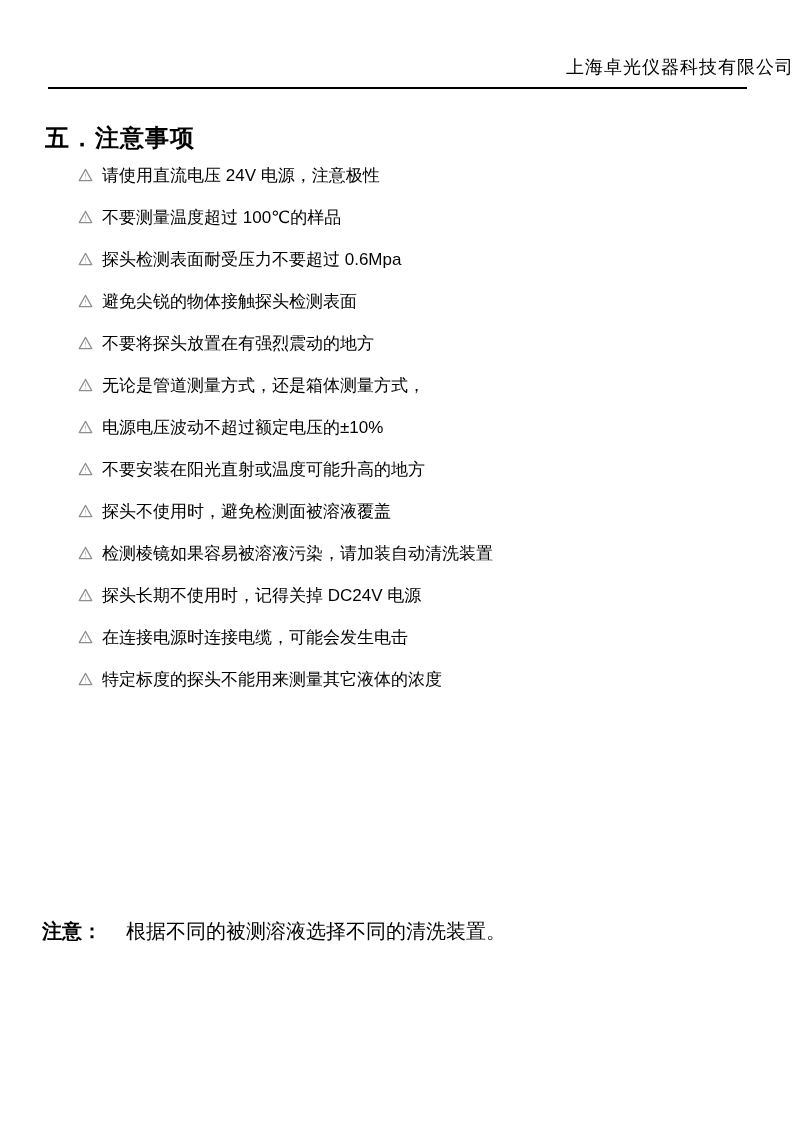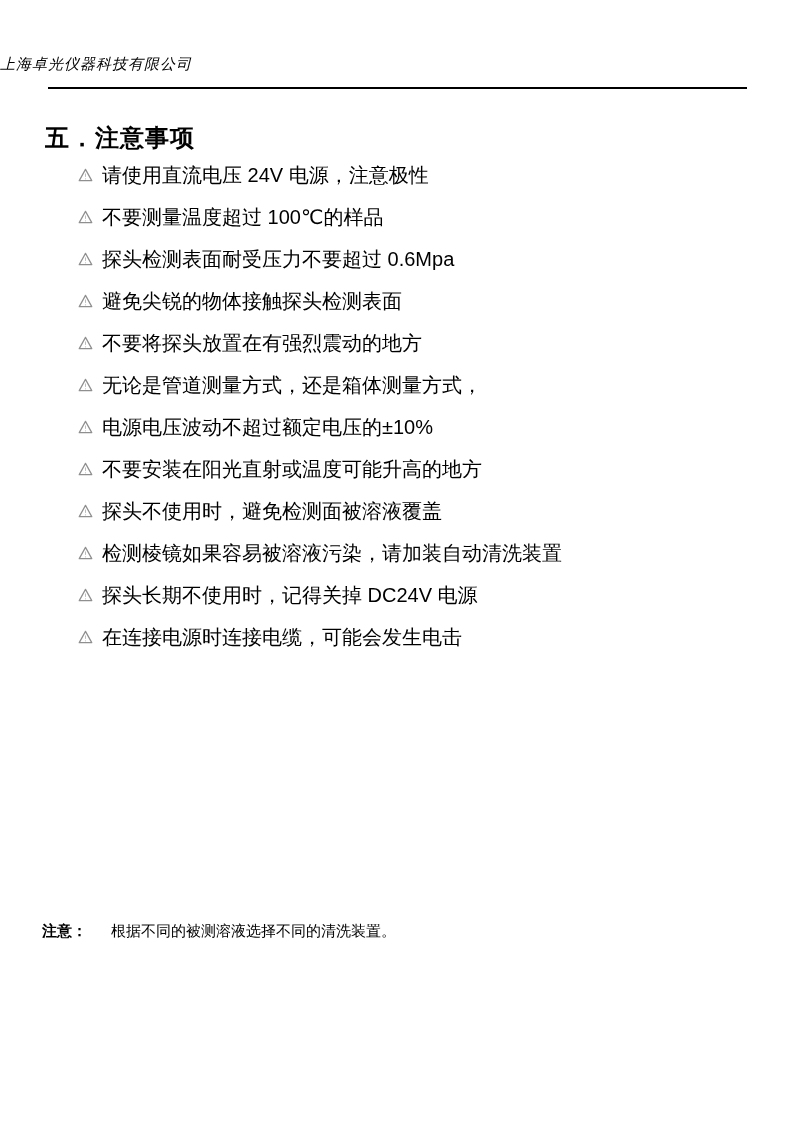--- a/index.html
+++ b/index.html
@@ -13,53 +13,53 @@
     width:794px;height:1123px;
     font-family:"Liberation Sans","DejaVu Sans",sans-serif;
     color:var(--text-color);
     position:relative;
     overflow:hidden;
   }
   .page{position:absolute;inset:0;background:#ffffff;}
 
   .company{
     position:absolute;top:55px;left:0;width:100%;
-    text-align:left;font-size:15px;letter-spacing:1px;color:var(--text-color);font-style:italic;
+    text-align:right;font-size:18px;letter-spacing:1px;color:var(--text-color);
   }
   .header-rule{
     position:absolute;top:87px;left:48px;width:699px;height:0;
     border-top:2px solid var(--rule-color);
   }
 
   .section-title{
     position:absolute;top:122px;left:45px;
     font-size:24px;font-weight:bold;letter-spacing:1px;color:var(--text-color);
   }
 
   .warning-list{
     position:absolute;top:165px;left:78px;width:680px;
     list-style:none;
   }
   .warning-item{
     display:flex;align-items:center;
     height:21px;margin-bottom:21px;
-    font-size:20px;line-height:21px;white-space:nowrap;
+    font-size:17px;line-height:21px;white-space:nowrap;
   }
   .tri{
     display:inline-flex;align-items:center;justify-content:center;
     width:15px;height:15px;margin-right:9px;flex:0 0 auto;
     position:relative;top:-1px;
   }
   .tri svg{display:block;}
   .txt{color:var(--text-color);}
   .txt.bold{font-weight:normal;}
 
   .note{
     position:absolute;top:920px;left:42px;
-    font-size:15px;line-height:22px;white-space:nowrap;
+    font-size:20px;line-height:22px;white-space:nowrap;
   }
   .note-label{font-weight:bold;margin-right:24px;}
 </style>
 </head>
 <body>
 
 <div class="page">
 
   <div class="company">上海卓光仪器科技有限公司</div>
 
@@ -192,19 +192,30 @@
     <span class="tri">
       <svg width="15" height="14" viewBox="0 0 24 22" aria-hidden="true">
         <path d="M12 2 L22 20 L2 20 Z" fill="none" stroke="var(--triangle-color)" stroke-width="2" stroke-linejoin="round"></path>
         <line x1="12" y1="8.5" x2="12" y2="14" stroke="#bdbdbd" stroke-width="1.6"></line>
         <circle cx="12" cy="17" r="1" fill="#bdbdbd"></circle>
       </svg>
     </span>
     <span class="txt">在连接电源时连接电缆，可能会发生电击</span>
         <span class="txt bold"></span>
   </li>
+      <li class="warning-item">
+    <span class="tri">
+      <svg width="15" height="14" viewBox="0 0 24 22" aria-hidden="true">
+        <path d="M12 2 L22 20 L2 20 Z" fill="none" stroke="var(--triangle-color)" stroke-width="2" stroke-linejoin="round"></path>
+        <line x1="12" y1="8.5" x2="12" y2="14" stroke="#bdbdbd" stroke-width="1.6"></line>
+        <circle cx="12" cy="17" r="1" fill="#bdbdbd"></circle>
+      </svg>
+    </span>
+    <span class="txt">特定标度的探头不能用来测量其它液体的浓度</span>
+        <span class="txt bold"></span>
+  </li>
     </ul>
 
   <div class="note">
     <span class="note-label">注意：</span><span class="note-text">根据不同的被测溶液选择不同的清洗装置。</span>
   </div>
 
 </div>
 
 </body></html>

